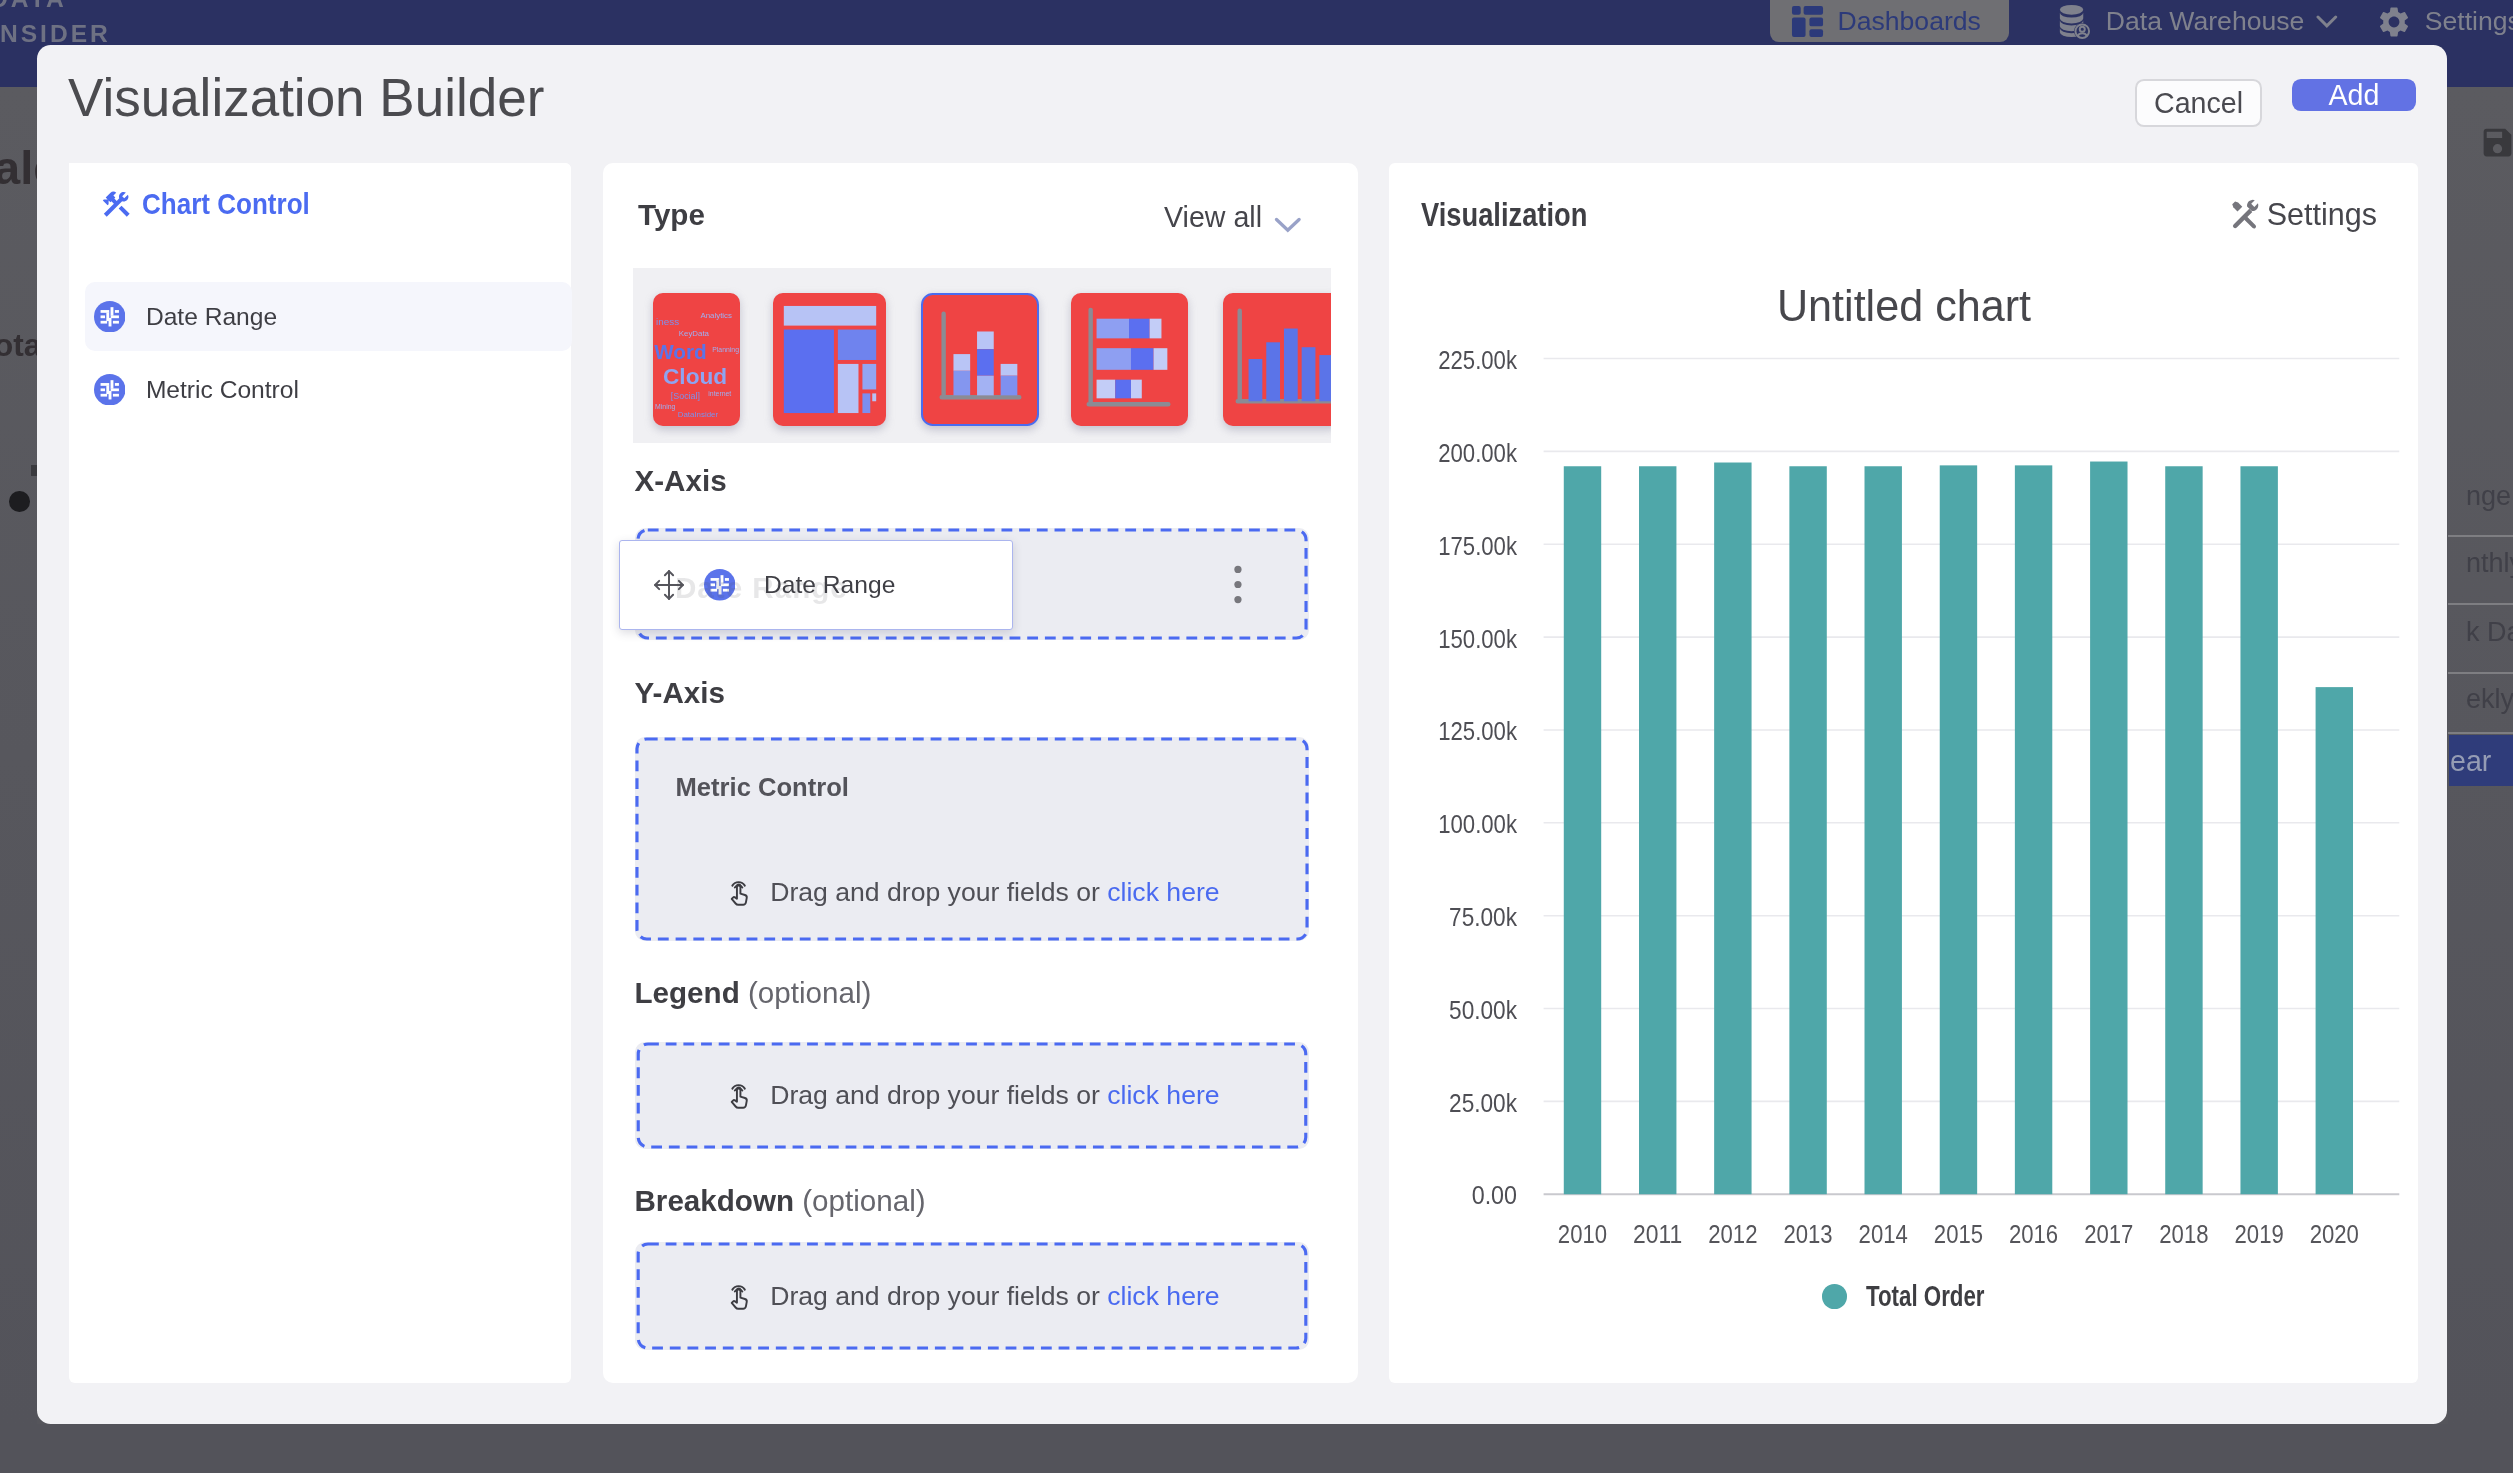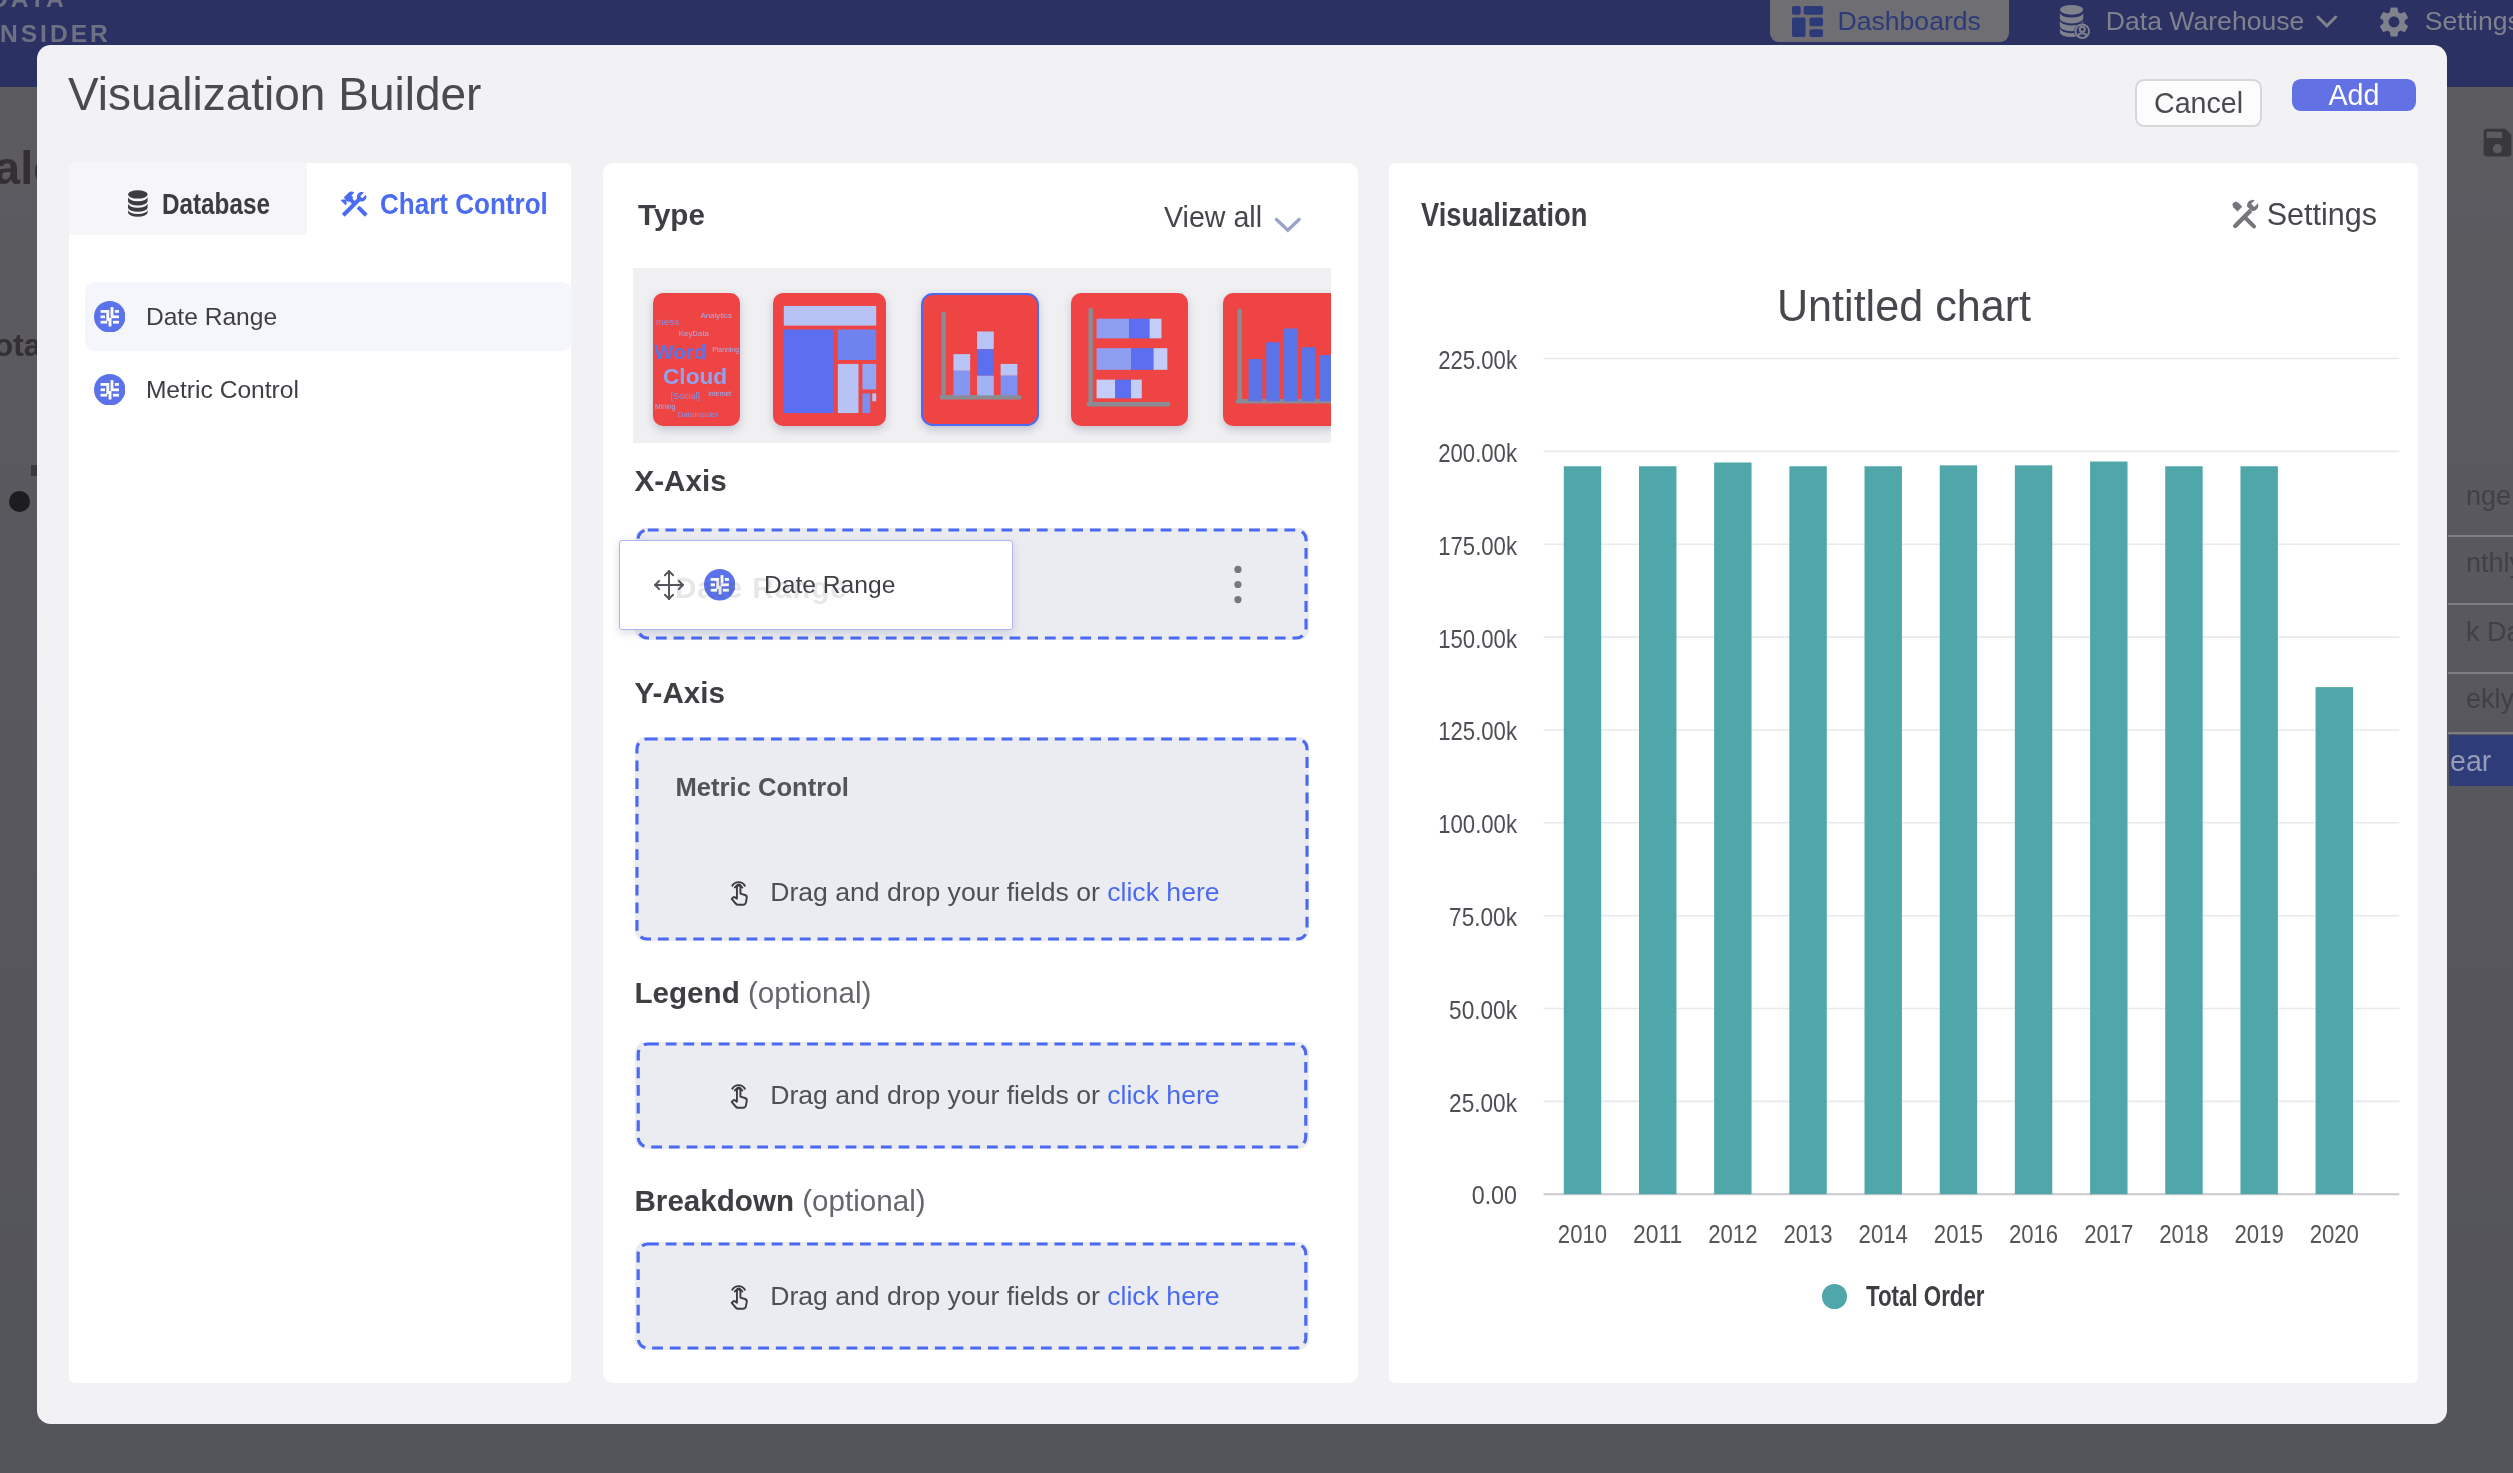--- a/index.html
+++ b/index.html
@@ -14,21 +14,21 @@
   #bottom-band { left:0; top:1424px; width:2514px; height:49px; background:#53535a; }
 
   #logo { left:-9.9px; top:-18.7px; color:#6e7183; font-weight:bold; font-size:24.6px; letter-spacing:3px; line-height:35px; }
 
   .navtab { left:1770px; top:0; width:239px; height:42px; background:#6f6f73; border-radius:0 0 8.9px 8.9px; display:flex; align-items:center; }
   .navtab .txt { color:#2c3a7a; font-size:26.6px; margin-left:13.8px; }
   .navitem { color:#7f818d; font-size:26.6px; display:flex; align-items:center; height:43px; }
 
   
   #modal { left:37px; top:45px; width:2410px; height:1379px; background:#f2f2f5; border-radius:13.8px; }
-  #mtitle { left:68px; top:67px; font-size:46px; color:#4b4b4f; }
+  #mtitle { left:68px; top:67px; font-size:53px; color:#4b4b4f; }
   #btn-cancel { left:2135px; top:79px; width:127px; height:48px; background:#fcfcfd; border:2px solid #d7d7db; border-radius:8.9px; color:#4a4a50; font-size:28.6px; display:flex; align-items:center; justify-content:center; }
   #btn-add { left:2292px; top:79px; width:124px; height:32px; background:#6272e4; border-radius:8.9px; color:#fff; font-size:28.6px; display:flex; align-items:center; justify-content:center; }
 
   .panel { background:#fff; top:163px; height:1220px; border-radius:5.9px; }
   #panel-left  { left:69px;  width:502px; }
   #panel-mid   { left:603px; width:755px; border-radius:9.9px; }
   #panel-right { left:1389px; width:1029px; }
 
   
   .tabbar { left:0; top:0; width:502px; height:72px; display:flex; }
@@ -121,31 +121,20 @@
 </div>
 <div class="abs" id="modal"></div>
 <div class="abs" id="bottom-band"></div>
 
 <div class="abs" id="mtitle">Visualization Builder</div>
 <div class="abs" id="btn-cancel">Cancel</div>
 <div class="abs" id="btn-add">Add</div>
 
 <div class="abs panel" id="panel-left">
   <div class="abs tabbar">
-    <div class="tab db">
-      <svg width="25.6" height="33" viewBox="0 0 34 36" style="margin-right:11.8px">
-          <g fill="#3d3d40">
-            <ellipse cx="17" cy="6" rx="13" ry="5.5"></ellipse>
-            <path d="M4 9.5 a13 5.5 0 0 0 26 0 v5.5 a13 5.5 0 0 1 -26 0 z"></path>
-            <path d="M4 18 a13 5.5 0 0 0 26 0 v5.5 a13 5.5 0 0 1 -26 0 z"></path>
-            <path d="M4 26.5 a13 5.5 0 0 0 26 0 v3.5 a13 5.5 0 0 1 -26 0 z"></path>
-          </g>
-        </svg>
-      <span style="transform:scaleX(0.82); transform-origin:left;">Database</span>
-    </div>
     <div class="tab cc">
       <svg width="32.5" height="32.5" viewBox="0 0 24 24" style="margin-right:9.9px">
           <path fill="#4b6bf1" d="M13.78 15.17l2.12-2.12 6 6-2.12 2.12zM17.5 10c1.93 0 3.5-1.57 3.5-3.5 0-.58-.16-1.12-.41-1.6l-2.7 2.7-1.49-1.49 2.7-2.7c-.48-.25-1.02-.41-1.6-.41C15.57 3 14 4.57 14 6.5c0 .41.08.8.21 1.16l-1.85 1.85-1.78-1.78.71-.71-1.41-1.41L12 3.49c-1.17-1.17-3.07-1.17-4.24 0L4.22 7.03l1.41 1.41H2.81l-.71.71 3.54 3.54.71-.71V9.15l1.41 1.41.71-.71 1.78 1.78-7.41 7.41 2.12 2.12L16.34 9.79c.36.13.75.21 1.16.21z"></path>
         </svg>
       <span style="transform:scaleX(0.88); transform-origin:left;">Chart Control</span>
     </div>
   </div>
   <div class="abs lrow" style="top:119px; background:#f5f6fc;">
     <svg class="ic" width="31.5" height="31.5" viewBox="0 0 24 24">
         <circle cx="12" cy="12" r="12" fill="#5b73ea"></circle>

